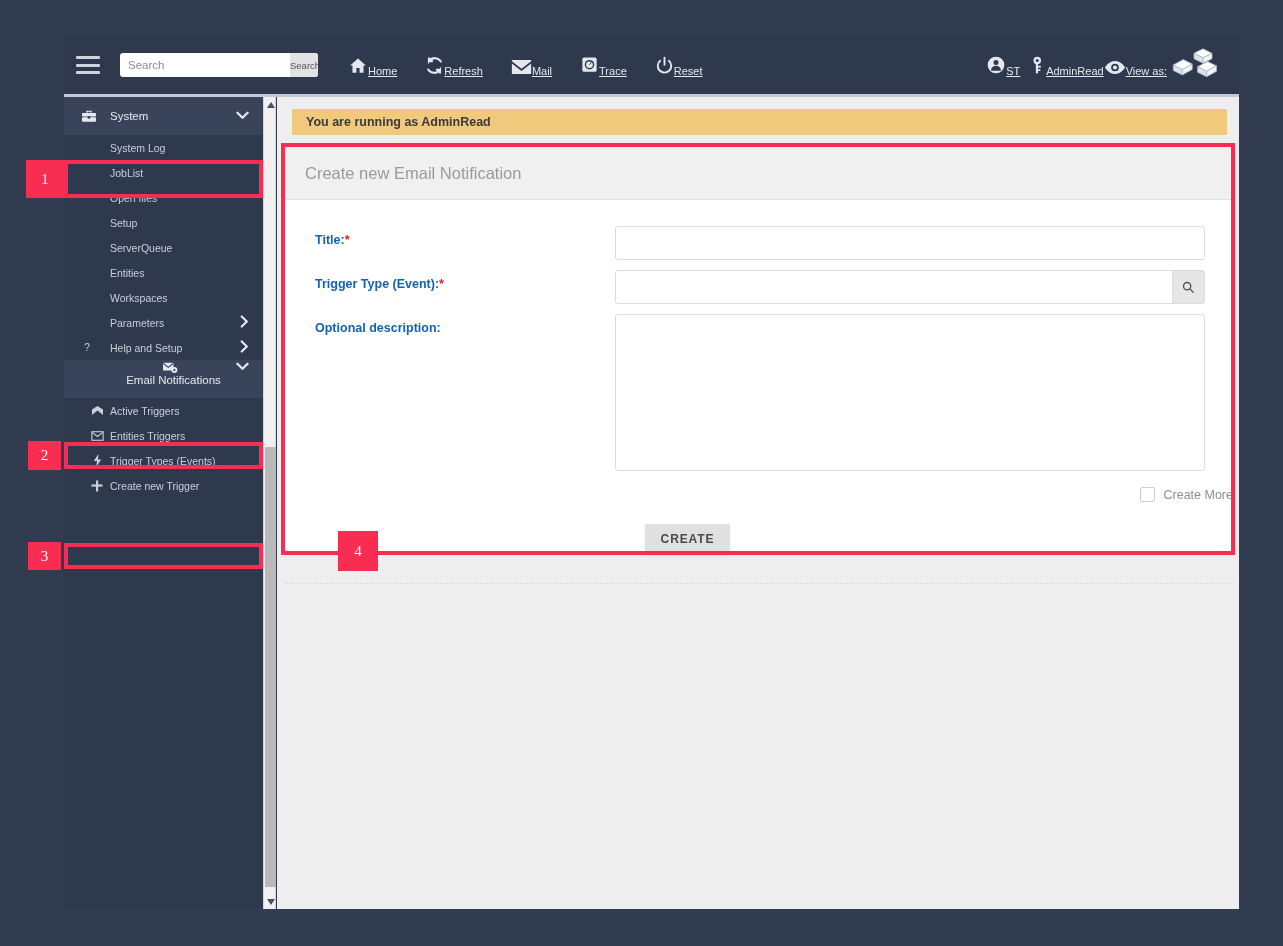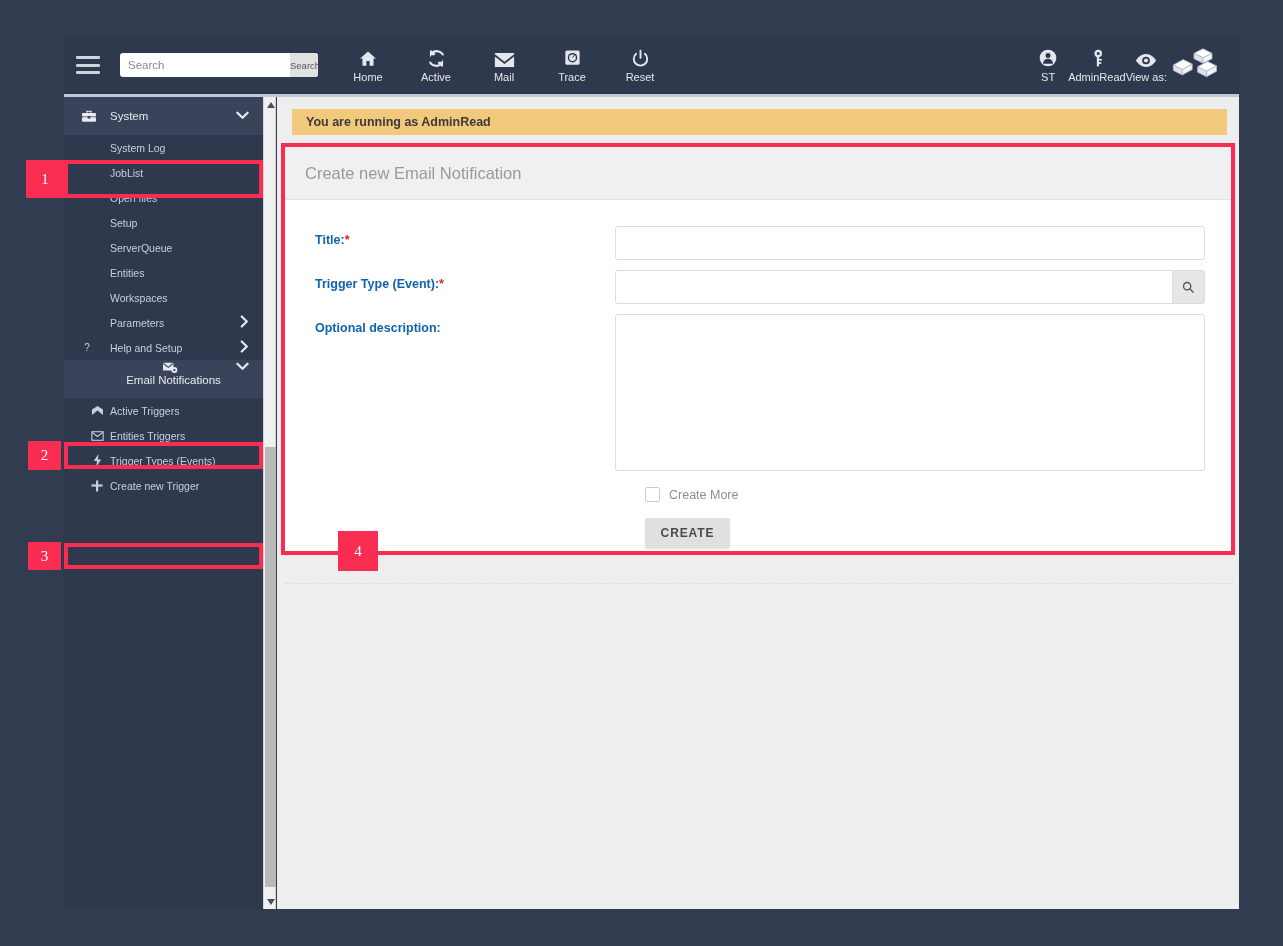--- a/index.html
+++ b/index.html
@@ -61,23 +61,24 @@
     width: 50px; height: 100%;
     background: #e2e2e2;
     color: #555;
     font-size: 9.5px;
     display: flex; align-items: center; justify-content: center;
     cursor: pointer;
   }
 
   .navitems { display: flex; align-items: center; margin-left: 30px; gap: 28px; }
   .navitem {
-    display: flex; flex-direction: column; align-items: center;
+    display: flex; flex-direction: row; align-items: flex-end;
     color: #e4e7ee; font-size: 11px; cursor: pointer;
     min-width: 40px;
+    text-decoration: underline;
   }
   .navitem .ico { height: 22px; display: flex; align-items: flex-end; justify-content: center; margin-bottom: 3px; }
   .navitem .lbl { line-height: 1.1; white-space: nowrap; }
 
   .right-nav {
     position: absolute; right: 8px; top: 0; height: 100%;
     display: flex; align-items: center; padding-right: 10px;
   }
   .logo3d { width: 54px; height: 40px; display:flex; align-items:center; justify-content:center; }
 
@@ -203,21 +204,22 @@
   textarea.txtarea {
     width: 100%; height: 157px;
     border: 1px solid #dcdcdc; border-radius: 3px;
     padding: 7px 9px; font-size: 12.5px; outline: none; resize: none;
     font-family: "Liberation Sans", sans-serif;
     color: #333; background: #fff;
   }
 
   .checkrow {
     display: flex; align-items: center;
-    margin: 12px 0 4px 360px;
+    margin: 12px 0 10px 360px;
+    justify-content: flex-end;
   }
   .cbox {
     width: 15px; height: 15px;
     border: 1px solid #cccccc; border-radius: 2px;
     background: #fff; margin-right: 9px; cursor: pointer;
   }
   .checkrow .cb-lbl { color: #8e8e8e; font-size: 12.5px; }
 
   .createbtn {
     margin: 12px 0 0 360px;
@@ -279,21 +281,21 @@
         <span class="lbl">Home</span>
       </div>
 
       <div class="navitem">
         <span class="ico">
           <svg width="19" height="19" viewBox="0 0 24 24" fill="none" stroke="#e4e7ee" stroke-width="2.6" stroke-linecap="round">
             <path d="M20 7 A9 9 0 0 0 5 6.5 L5 3 M5 6.5 L9 6.5"></path>
             <path d="M4 17 A9 9 0 0 0 19 17.5 L19 21 M19 17.5 L15 17.5"></path>
           </svg>
         </span>
-        <span class="lbl">Active</span>
+        <span class="lbl">Refresh</span>
       </div>
 
       <div class="navitem">
         <span class="ico">
           <svg width="21" height="16" viewBox="0 0 24 18" fill="#e4e7ee">
             <path d="M1 1 h22 v1.5 L12 11 L1 2.5 Z"></path>
             <path d="M1 5 L12 13.5 L23 5 V17 H1 Z"></path>
           </svg>
         </span>
         <span class="lbl">Mail</span>

